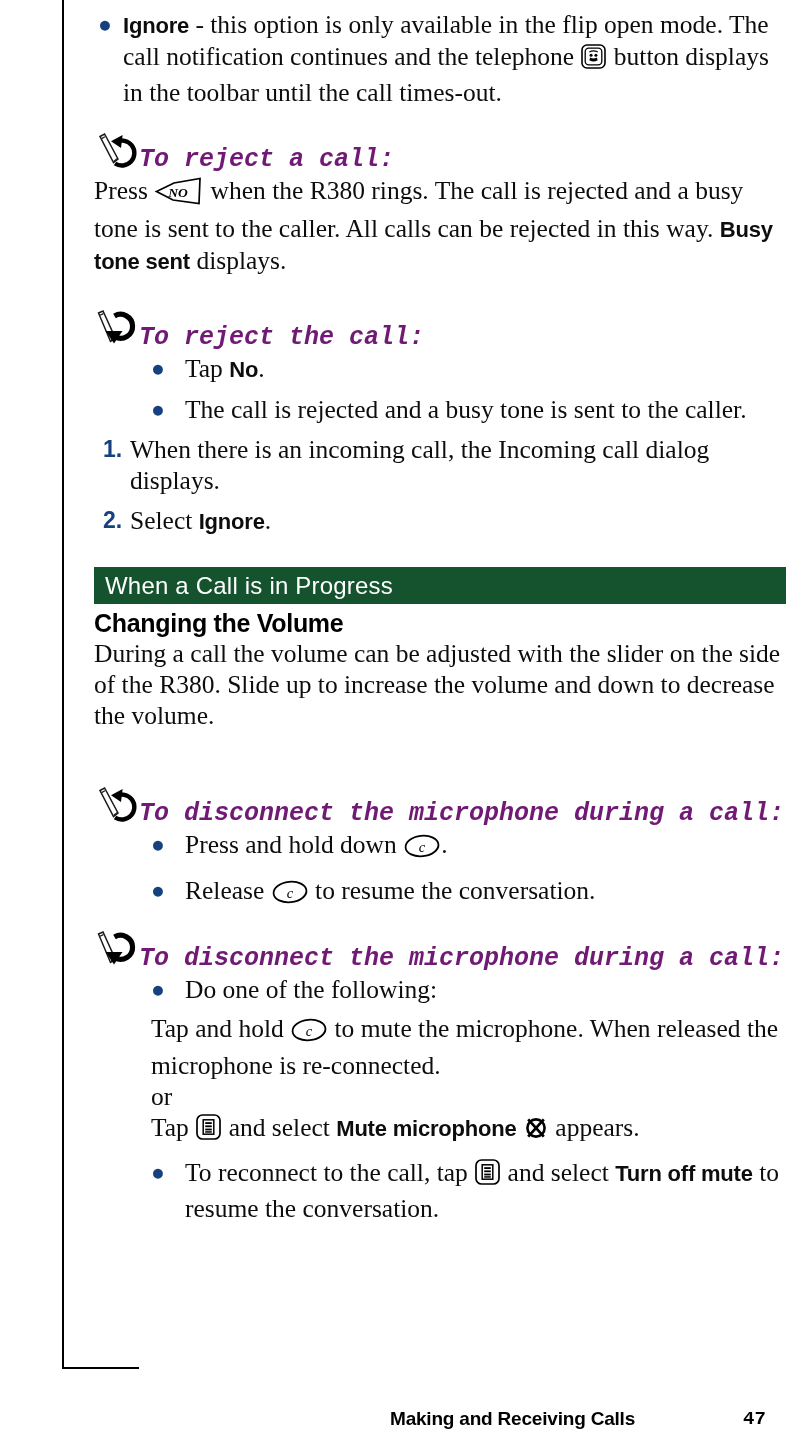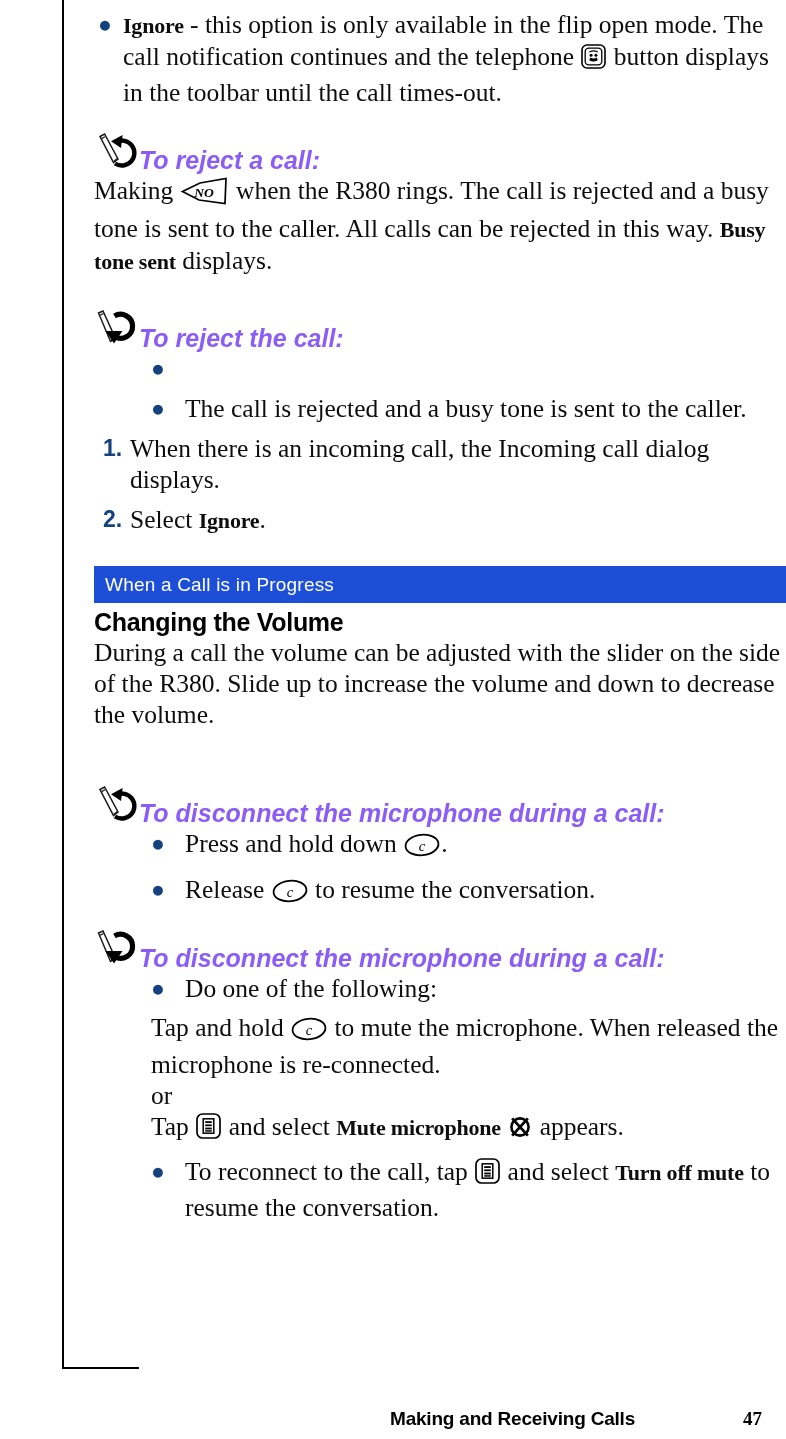--- a/index.html
+++ b/index.html
@@ -84,57 +84,57 @@
     font-weight: bold;
     font-size: 23px;
     line-height: 31px;
     padding-left: 9px;
     box-sizing: border-box;
   }
   .num-body { flex: 1 1 auto; }
 
   
   .ui-term {
-    font-family: Liberation Serif, serif;
+    font-family: Liberation Sans, sans-serif;
     font-weight: bold;
     font-size: 22px;
     letter-spacing: -0.2px;
     text-align: center;
   }
 
   
   .proc-head {
     display: flex;
     align-items: flex-end;
     color: #15417e;
     margin-top: 12px;
   }
   .proc-head .proc-label {
-    font-family: Liberation Sans, sans-serif;
+    font-family: Liberation Mono, monospace;
     font-style: italic;
     font-weight: bold;
     font-size: 25px;
     line-height: 28px;
-    color: #8b5cf6;
+    color: #701a75;
     padding-bottom: 1px;
   }
   .proc-icon {
     flex: 0 0 auto;
     width: 46px;
     height: 46px;
     margin-right: 1px;
     margin-left: -2px;
   }
 
   
   .section-band {
-    background: #1d4ed8;
+    background: #14532d;
     color: #ffffff;
     font-family: "Liberation Sans", sans-serif;
-    font-size: 19px;
+    font-size: 24px;
     height: 37px;
     line-height: 37px;
     padding-left: 11px;
     box-sizing: border-box;
     letter-spacing: 0.2px;
   }
 
   
   .sub-head {
     font-family: "Liberation Sans", sans-serif;
@@ -166,21 +166,21 @@
     font-family: "Liberation Sans", sans-serif;
     font-weight: bold;
     font-size: 19px;
     color: #000000;
     letter-spacing: -0.2px;
   }
   #footer-page {
     position: absolute;
     left: 743px;
     top: 0;
-    font-family: Liberation Serif, serif;
+    font-family: Liberation Mono, monospace;
     font-weight: bold;
     font-size: 19px;
     color: #000000;
   }
 
   .spacer-sm { height: 9px; }
   .spacer-md { height: 18px; }
   .spacer-lg { height: 30px; }
 </style>
 </head>
@@ -218,21 +218,21 @@
           <path d="M21.8 32.2 L25.4 29.4" stroke-width="1.2"></path>
         </g>
         <path d="M24.0 13.0 a12.5 12.5 0 1 1 -1.0 21.5" fill="none" stroke="#000000" stroke-width="4.4" stroke-linecap="butt"></path>
         <path d="M30.6 6.0 L19.0 12.2 L29.0 19.0 Z" fill="#000000"></path>
       </svg>
     </span>
     <span class="proc-label">To reject a call:</span>
   </div>
 
   <div class="body-text">
-    <span>Making </span><span class="key-glyph" style="vertical-align:-7px;"><svg width="50" height="30" viewBox="0 0 50 30">
+    <span>Press </span><span class="key-glyph" style="vertical-align:-7px;"><svg width="50" height="30" viewBox="0 0 50 30">
           <path d="M2.5 15.5 L20 7.0 L46 2.5 L45 27.5 L19 24.0 Z" fill="#ffffff" stroke="#000000" stroke-width="1.7"></path>
           <text x="24" y="20.6" font-family="Liberation Serif, serif" font-style="italic" font-size="13.5" font-weight="bold" text-anchor="middle" fill="#000000">NO</text>
         </svg></span><span> when the R380 rings. The call is rejected and a busy tone is sent to the caller. All calls can be rejected in this way. </span><span class="ui-term">Busy tone sent</span><span> displays.</span>
   </div>
 
   <div class="spacer-md"></div>
 
   <div class="proc-head">
     <span class="proc-icon">
       <svg width="46" height="46" viewBox="0 0 46 46">
@@ -243,20 +243,23 @@
         </g>
         <path d="M22.5 9.0 a12.0 12.0 0 1 1 0.5 21.0" fill="none" stroke="#000000" stroke-width="5.2" stroke-linecap="butt"></path>
         <path d="M13.5 24.0 L30.5 24.0 L22.0 36.5 Z" fill="#000000"></path>
       </svg>
     </span>
     <span class="proc-label">To reject the call:</span>
   </div>
 
   <div class="bullet-row indented">
     <div class="bullet-dot">●</div>
+    <div class="bullet-body body-text">
+      <span>Tap </span><span class="ui-term">No</span><span>.</span>
+    </div>
   </div>
 
   <div class="spacer-sm"></div>
 
   <div class="bullet-row indented">
     <div class="bullet-dot">●</div>
     <div class="bullet-body body-text">The call is rejected and a busy tone is sent to the caller.</div>
   </div>
 
   <div class="spacer-sm"></div>

